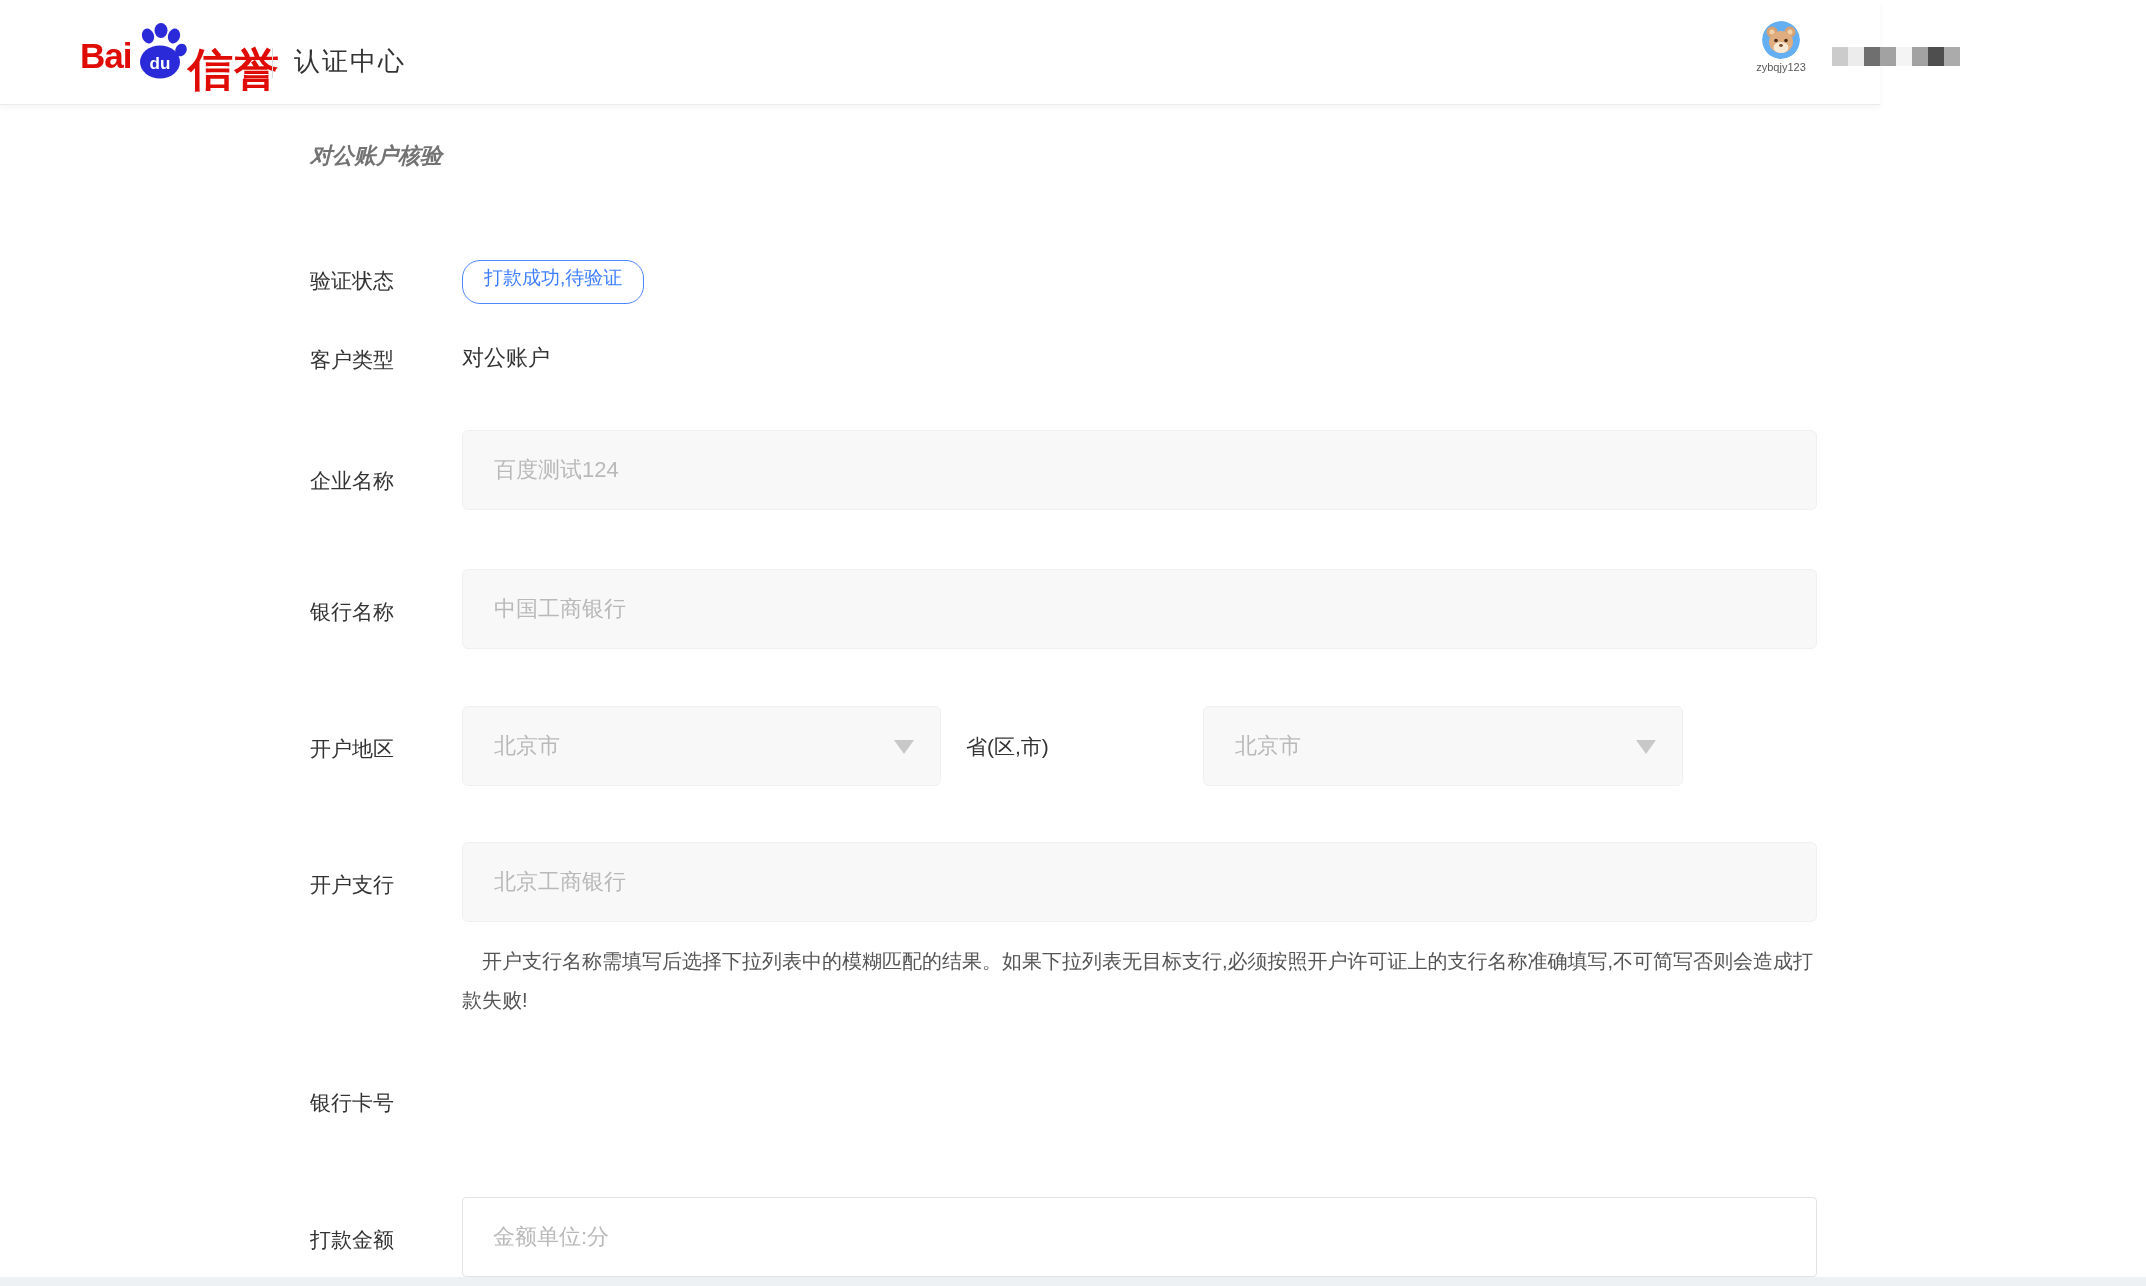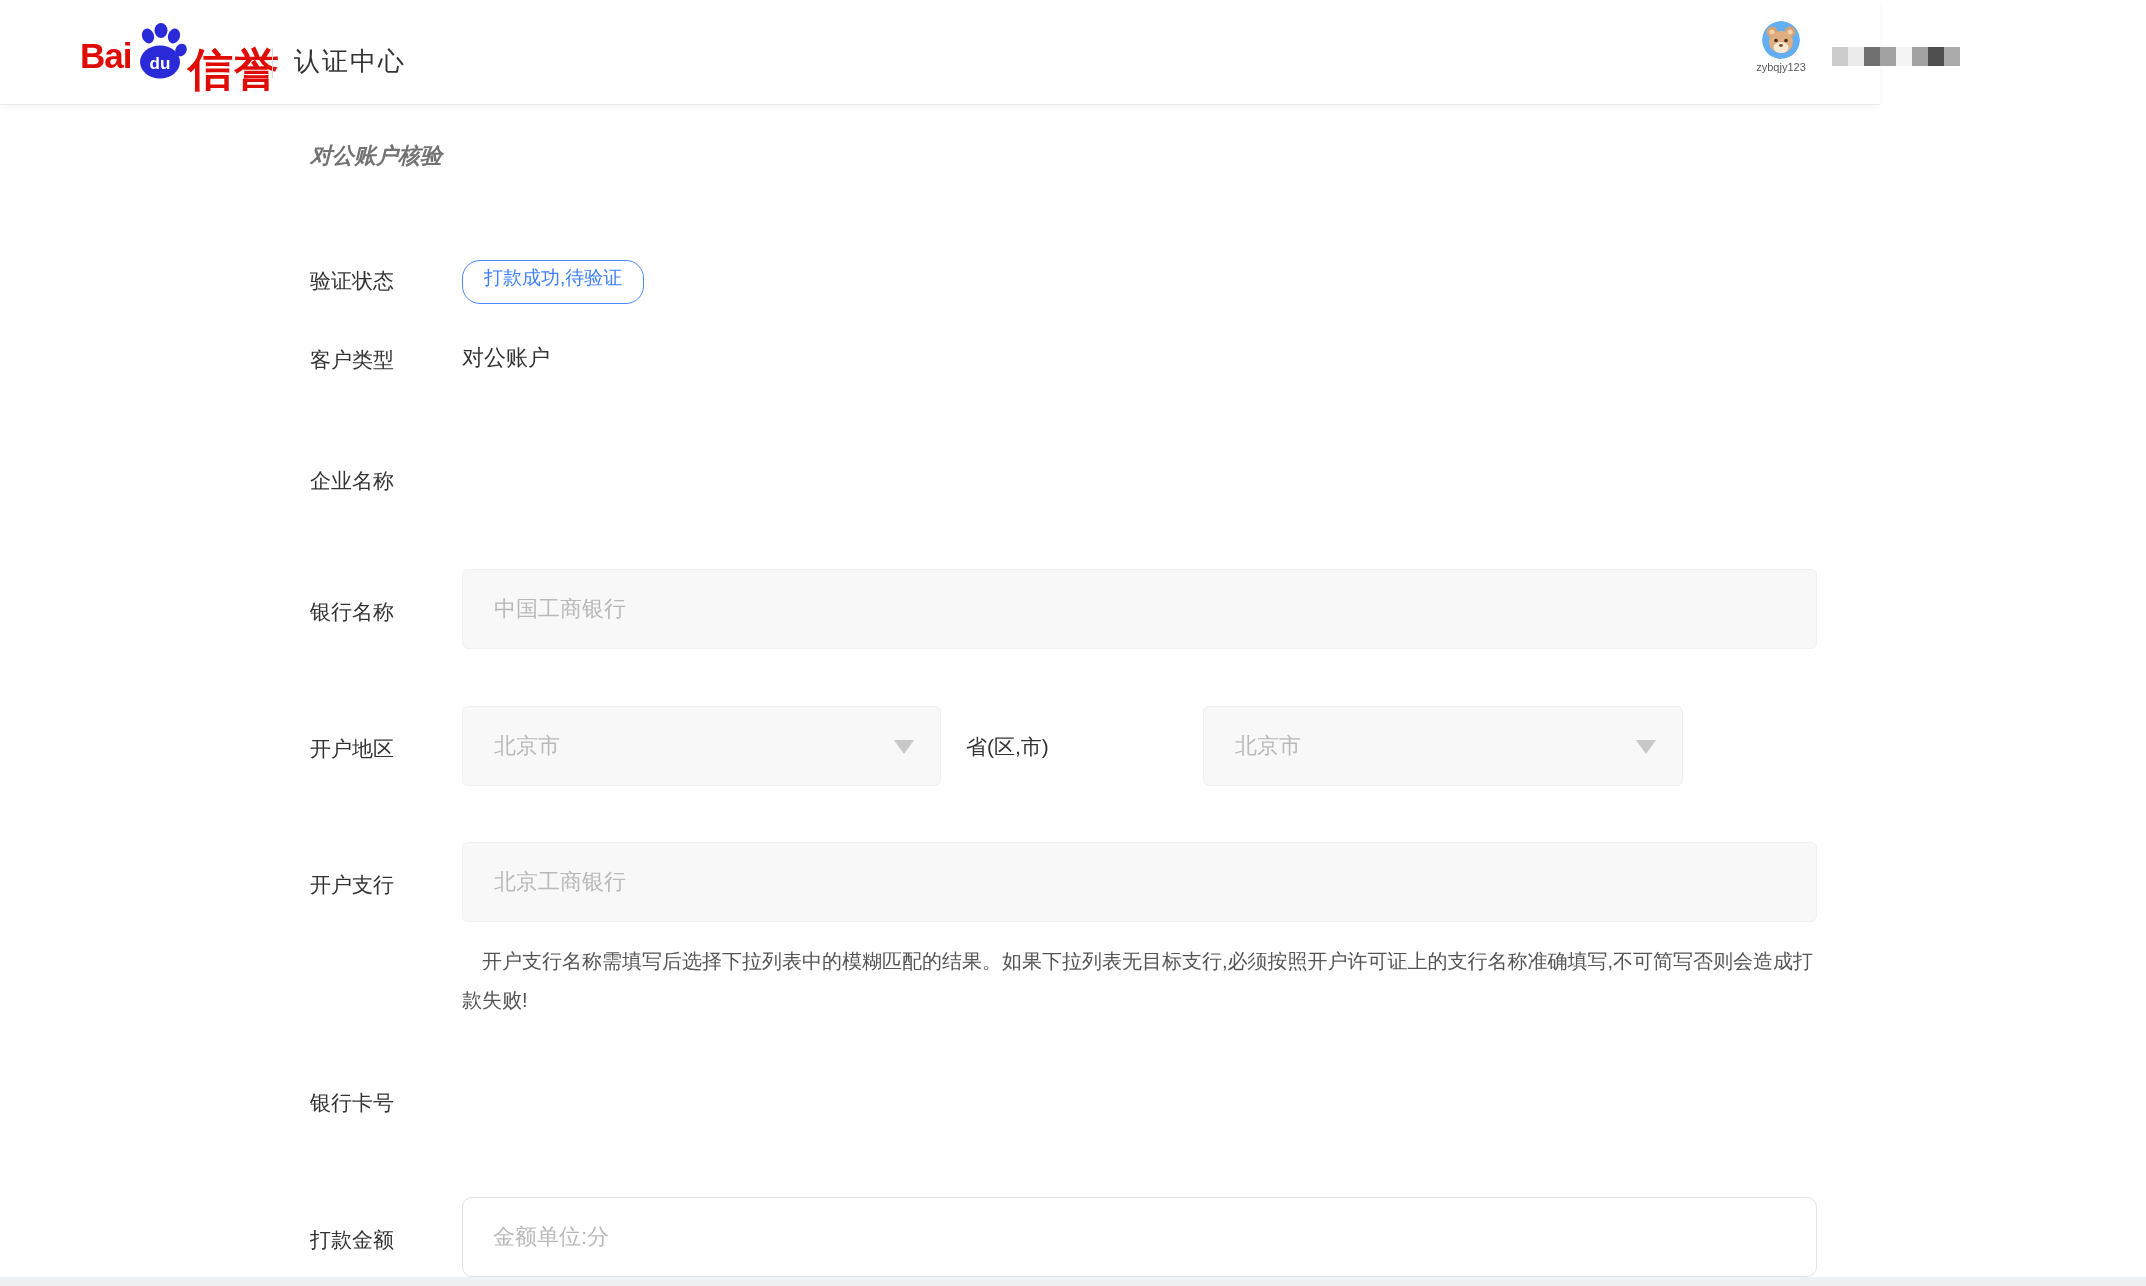--- a/index.html
+++ b/index.html
@@ -92,21 +92,21 @@
     position: absolute; left: 966px; top: 733px;
     font-size: 21px; color: #333333; white-space: nowrap;
   }
   .hint {
     position: absolute; left: 462px; top: 942px; width: 1362px;
     font-size: 20px; line-height: 39px; color: #555555;
   }
   .hint .l1 { text-indent: 20px; }
   .amount-input {
     position: absolute; left: 462px; top: 1197px; width: 1355px; height: 80px;
-    background: #ffffff; border: 1px solid #e3e3e3; border-radius: 10px;
+    background: #ffffff; border: 1px solid #e3e3e3; border-radius: 4px;
     padding-left: 30px; font-size: 22px; color: #c2410c; outline: none;
     font-family: "Liberation Sans", "DejaVu Sans", sans-serif;
   }
   .amount-input::placeholder { color: #b9b9b9; opacity: 1; }
   .footer-strip {
     position: absolute; left: 0; top: 1277px; width: 2146px; height: 9px;
     background: #eef1f4;
   }
 </style>
 </head>
@@ -161,20 +161,23 @@
 
   <div class="page-title">对公账户核验</div>
 
   <div class="flabel" style="top:267px;">验证状态</div>
   <div class="status-badge">打款成功,待验证</div>
 
   <div class="flabel" style="top:346px;">客户类型</div>
   <div class="customer-value">对公账户</div>
 
   <div class="flabel" style="top:460px;margin-top:7px;">企业名称</div>
+  <div class="field" style="top:430px;">
+    <span class="field-text">百度测试124</span>
+  </div>
 
   <div class="flabel" style="top:598px;">银行名称</div>
   <div class="field" style="top:569px;">
     <span class="field-text">中国工商银行</span>
   </div>
 
   <div class="flabel" style="top:735px;">开户地区</div>
   <div class="field select" style="top:706px;">
     <span class="field-text">北京市</span>
     <span class="caret-icon"></span>

